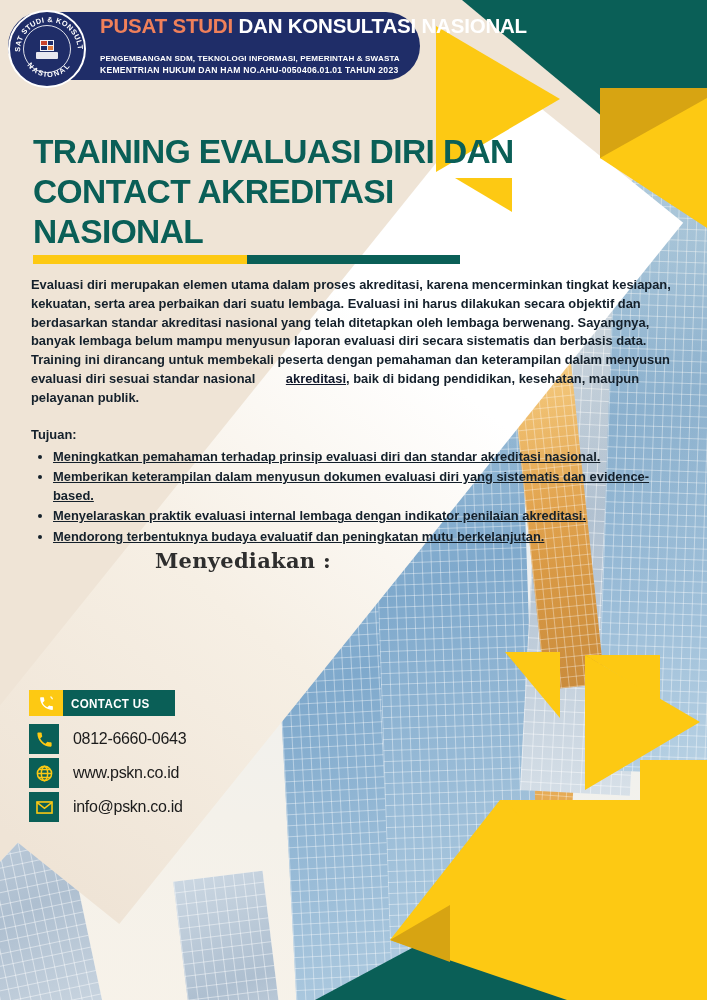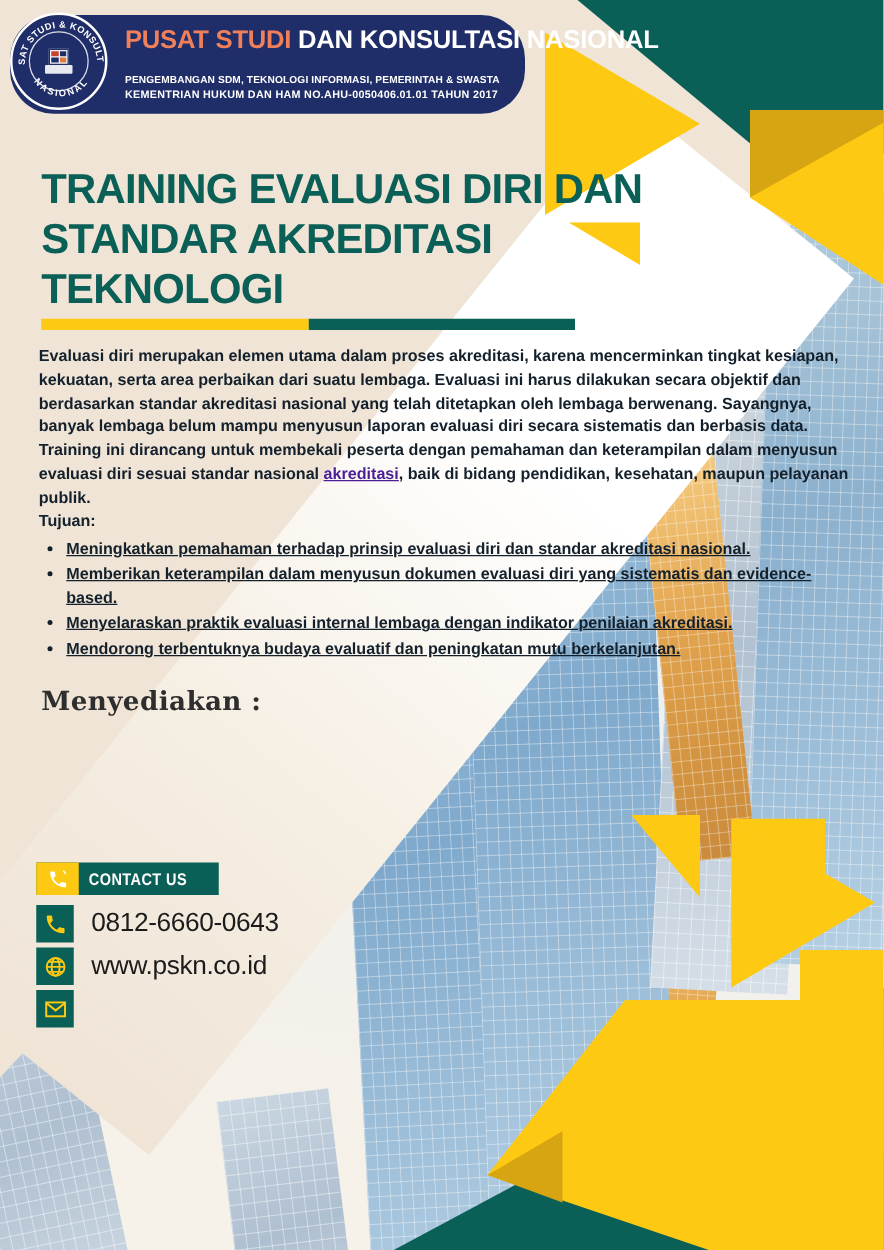--- a/index.html
+++ b/index.html
@@ -60,21 +60,21 @@
   
   .diag-edge{
     position:absolute;left:-60px;top:780px;width:900px;height:230px;
     background:linear-gradient(90deg,#efe4d6 0%,#f6efe4 35%,#ffffff 70%,#ffffff 100%);
     transform:rotate(-51.2deg);
     transform-origin:0 0;
   }
 
   
   .logo-bar{
-    position:absolute;left:8px;top:12px;width:412px;height:79px;
+    position:absolute;left:8px;top:12px;width:412px;height:68px;
     background:#1f2d68;border-radius:35px;
     display:flex;align-items:center;
   }
   .logo-seal{
     position:absolute;left:8px;top:10px;width:78px;height:78px;border-radius:50%;
     background:#1f2d68;border:2px solid #ffffff;
     box-sizing:border-box;
     display:flex;align-items:center;justify-content:center;
     z-index:3;
   }
@@ -126,36 +126,36 @@
   .divider{position:absolute;left:33px;top:255px;width:427px;height:9px;display:flex;}
   .divider .dy{flex:1;background:#fdc913;}
   .divider .dt{flex:1;background:#0a5f57;}
 
   
   .body-copy{
     position:absolute;left:31px;top:276px;width:652px;
     color:#14202b;font-size:12.9px;font-weight:bold;line-height:1.46;
   }
   .body-copy p{margin:0;}
-  .body-copy a{color:#4c1d95;text-decoration:underline;}
+  .body-copy a{color:#0f172a;text-decoration:underline;margin-left:27px;}
 
   .tujuan{
-    position:absolute;left:31px;top:408px;width:652px;
+    position:absolute;left:31px;top:426px;width:652px;
     color:#14202b;font-size:12.9px;font-weight:bold;line-height:1.44;
   }
   .tujuan .lbl{margin:0 0 3px 0;}
   .tujuan ul{margin:0;padding-left:22px;}
   .tujuan li{margin-bottom:2px;text-decoration:underline;}
 
   
   .menyediakan{
     position:absolute;left:33px;top:548px;width:420px;
     font-family:"DejaVu Serif",serif;color:#2e2e2e;
   }
-  .menyediakan h3{margin:0 0 14px 0;font-size:21px;font-weight:bold;letter-spacing:.3px;}
+  .menyediakan h3{margin:0 0 14px 0;font-size:21px;font-weight:bold;letter-spacing:.3px;text-align:center;}
   .menyediakan ul{margin:0;padding-left:26px;}
   .menyediakan li{font-size:15.5px;font-weight:bold;line-height:1.19;letter-spacing:.2px;}
 
   
   .contact-badge{
     position:absolute;left:29px;top:690px;height:26px;
     background:#0a5f57;display:flex;align-items:center;gap:8px;padding-right:12px;
   }
   .badge-icon{
     width:34px;height:26px;background:#fdc913;
@@ -165,21 +165,21 @@
     color:#ffffff;font-size:13.5px;font-weight:bold;letter-spacing:.4px;
     font-family:"Liberation Sans",sans-serif;
     transform:scaleX(.86);transform-origin:left center;
   }
   .contact-row{position:absolute;left:29px;display:flex;align-items:center;gap:14px;}
   .c1{top:724px;} .c2{top:758px;} .c3{top:792px;}
   .c-ico{
     width:30px;height:30px;background:#0a5f57;
     display:flex;align-items:center;justify-content:center;flex:none;
   }
-  .c-txt{color:#1b1b1b;font-size:21px;letter-spacing:-.3px;white-space:nowrap;}
+  .c-txt{color:#1b1b1b;font-size:16px;letter-spacing:-.3px;white-space:nowrap;}
 </style>
 </head>
 <body>
 
 <div class="poster">
 
   <div class="photo-wrap">
     <div class="photo">
       <div class="sky"></div>
       <div class="bld win-grey" style="left:-30px;top:760px;width:150px;height:340px;transform:rotate(-12deg);transform-origin:bottom left;"></div>
@@ -225,21 +225,21 @@
     <polygon points="585,655 660,655 660,700" fill="#fdc913"></polygon>
   </svg>
 
   <div class="logo-bar">
     <div class="logo-text">
       <div class="logo-line1">
         <span class="a">PUSAT STUDI</span>
         <span class="b">DAN KONSULTASI NASIONAL</span>
       </div>
       <div class="logo-line2">PENGEMBANGAN SDM, TEKNOLOGI INFORMASI, PEMERINTAH &amp; SWASTA</div>
-      <div class="logo-line3">KEMENTRIAN HUKUM DAN HAM NO.AHU-0050406.01.01 TAHUN 2017</div>
+      <div class="logo-line3">KEMENTRIAN HUKUM DAN HAM NO.AHU-0050406.01.01 TAHUN 2023</div>
     </div>
   </div>
 
   <div class="logo-seal">
     <div class="seal-inner">
       <div class="seal-emblem">
         <div class="seal-screen">
             <i></i>
             <i></i>
             <i></i>
@@ -255,21 +255,21 @@
       </defs>
       <text font-size="7.4" font-weight="bold" fill="#ffffff" font-family="'Liberation Sans',sans-serif" letter-spacing="0.4">
         <textPath href="#arcTop" startOffset="50%" text-anchor="middle">PUSAT STUDI &amp; KONSULTASI</textPath>
       </text>
       <text font-size="7.4" font-weight="bold" fill="#ffffff" font-family="'Liberation Sans',sans-serif" letter-spacing="1.6">
         <textPath href="#arcBot" startOffset="50%" text-anchor="middle">NASIONAL</textPath>
       </text>
     </svg>
   </div>
 
-  <div class="title">TRAINING EVALUASI DIRI DAN STANDAR AKREDITASI TEKNOLOGI</div>
+  <div class="title">TRAINING EVALUASI DIRI DAN CONTACT AKREDITASI NASIONAL</div>
   <div class="divider">
     <div class="dy"></div>
     <div class="dt"></div>
   </div>
 
   <div class="body-copy">
     <p>Evaluasi diri merupakan elemen utama dalam proses akreditasi, karena mencerminkan tingkat kesiapan, kekuatan, serta area perbaikan dari suatu lembaga. Evaluasi ini harus dilakukan secara objektif dan berdasarkan standar akreditasi nasional yang telah ditetapkan oleh lembaga berwenang. Sayangnya, banyak lembaga belum mampu menyusun laporan evaluasi diri secara sistematis dan berbasis data.</p>
     <p><span>Training ini dirancang untuk membekali peserta dengan pemahaman dan keterampilan dalam menyusun evaluasi diri sesuai standar nasional </span><a href="#">akreditasi</a><span>, baik di bidang pendidikan, kesehatan, maupun pelayanan publik.</span></p>
   </div>
 
@@ -319,15 +319,16 @@
     <div class="c-txt">www.pskn.co.id</div>
   </div>
 
   <div class="contact-row c3">
     <div class="c-ico">
       <svg width="19" height="19" viewBox="0 0 24 24">
         <rect x="2.5" y="5" width="19" height="14" fill="none" stroke="#fdc913" stroke-width="2"></rect>
         <path d="M2.5 5.5 L12 13 L21.5 5.5" fill="none" stroke="#fdc913" stroke-width="2"></path>
       </svg>
     </div>
+    <div class="c-txt">info@pskn.co.id</div>
   </div>
 
 </div>
 
 </body></html>

